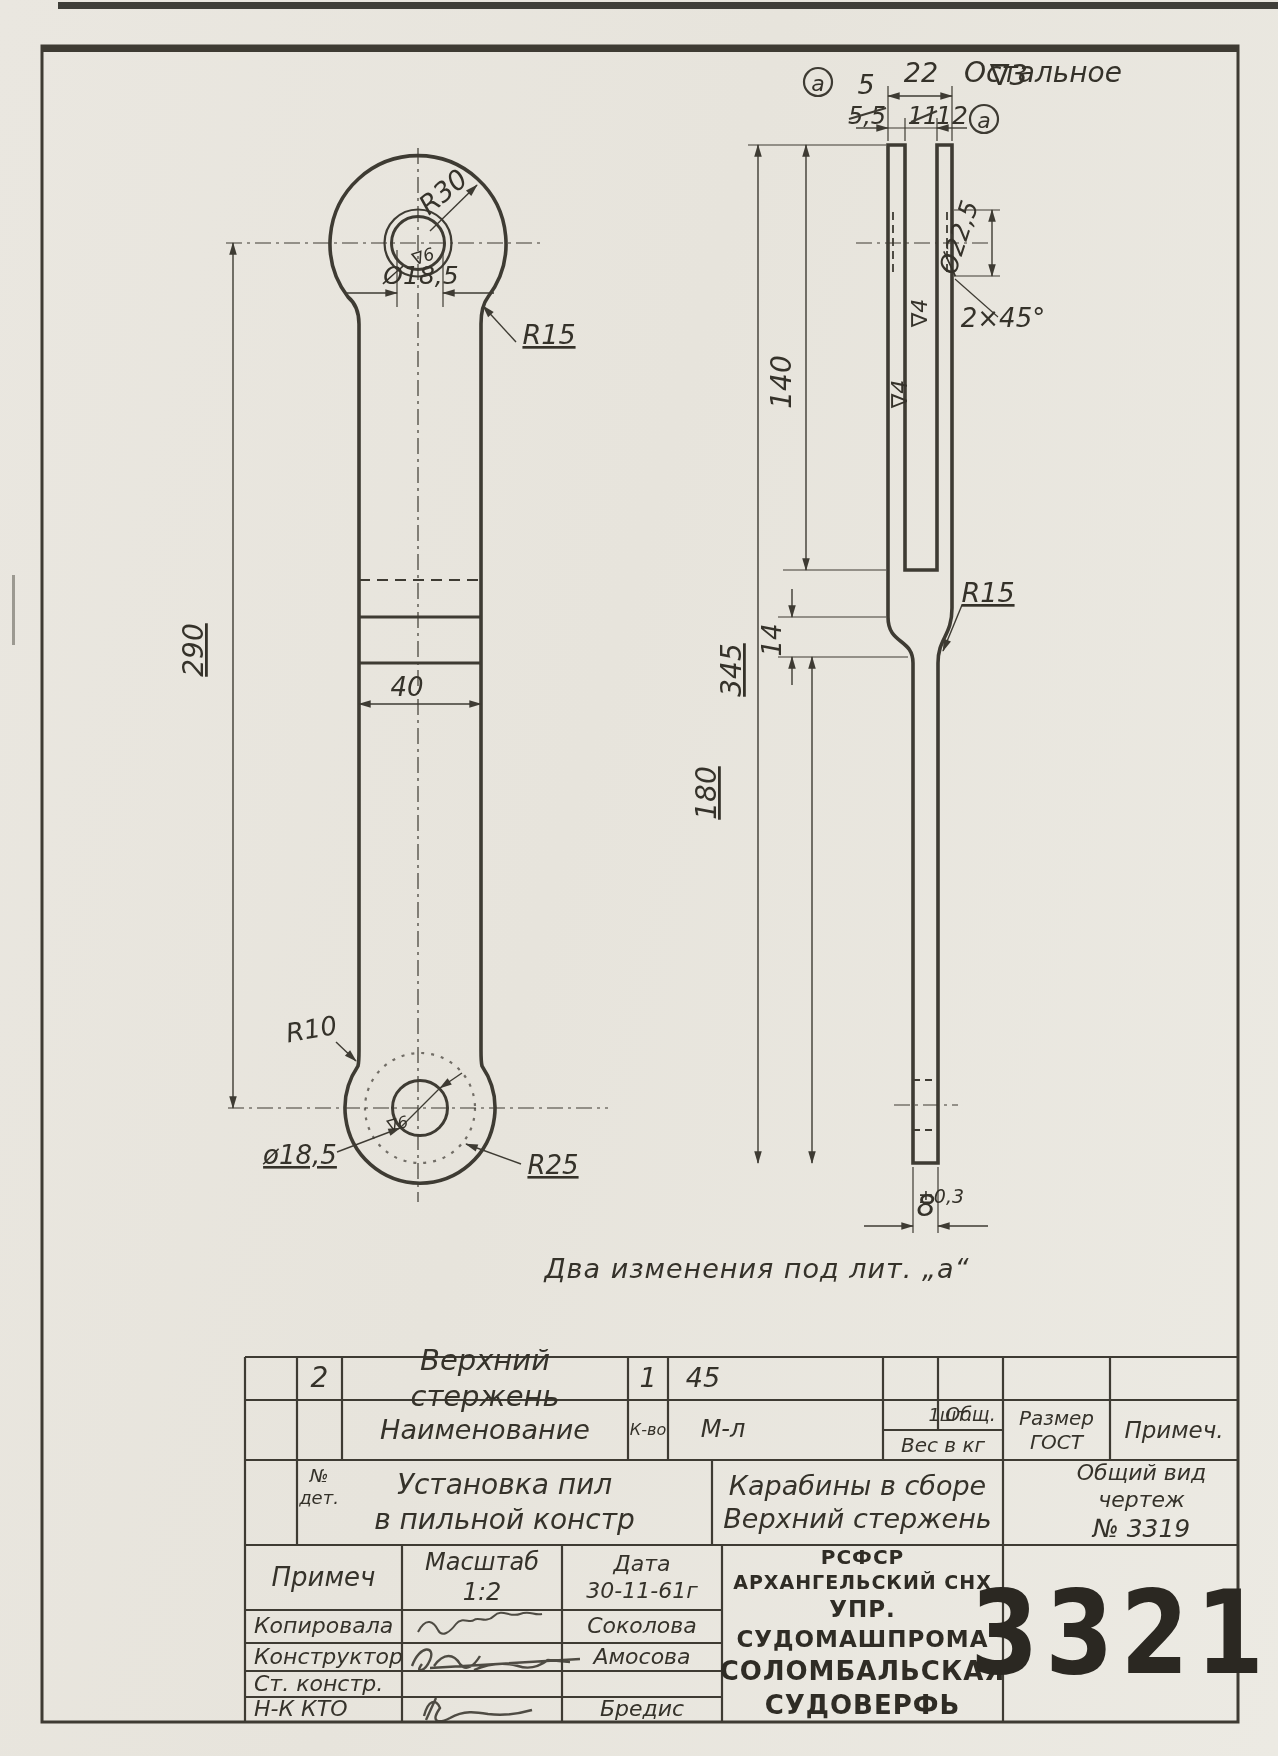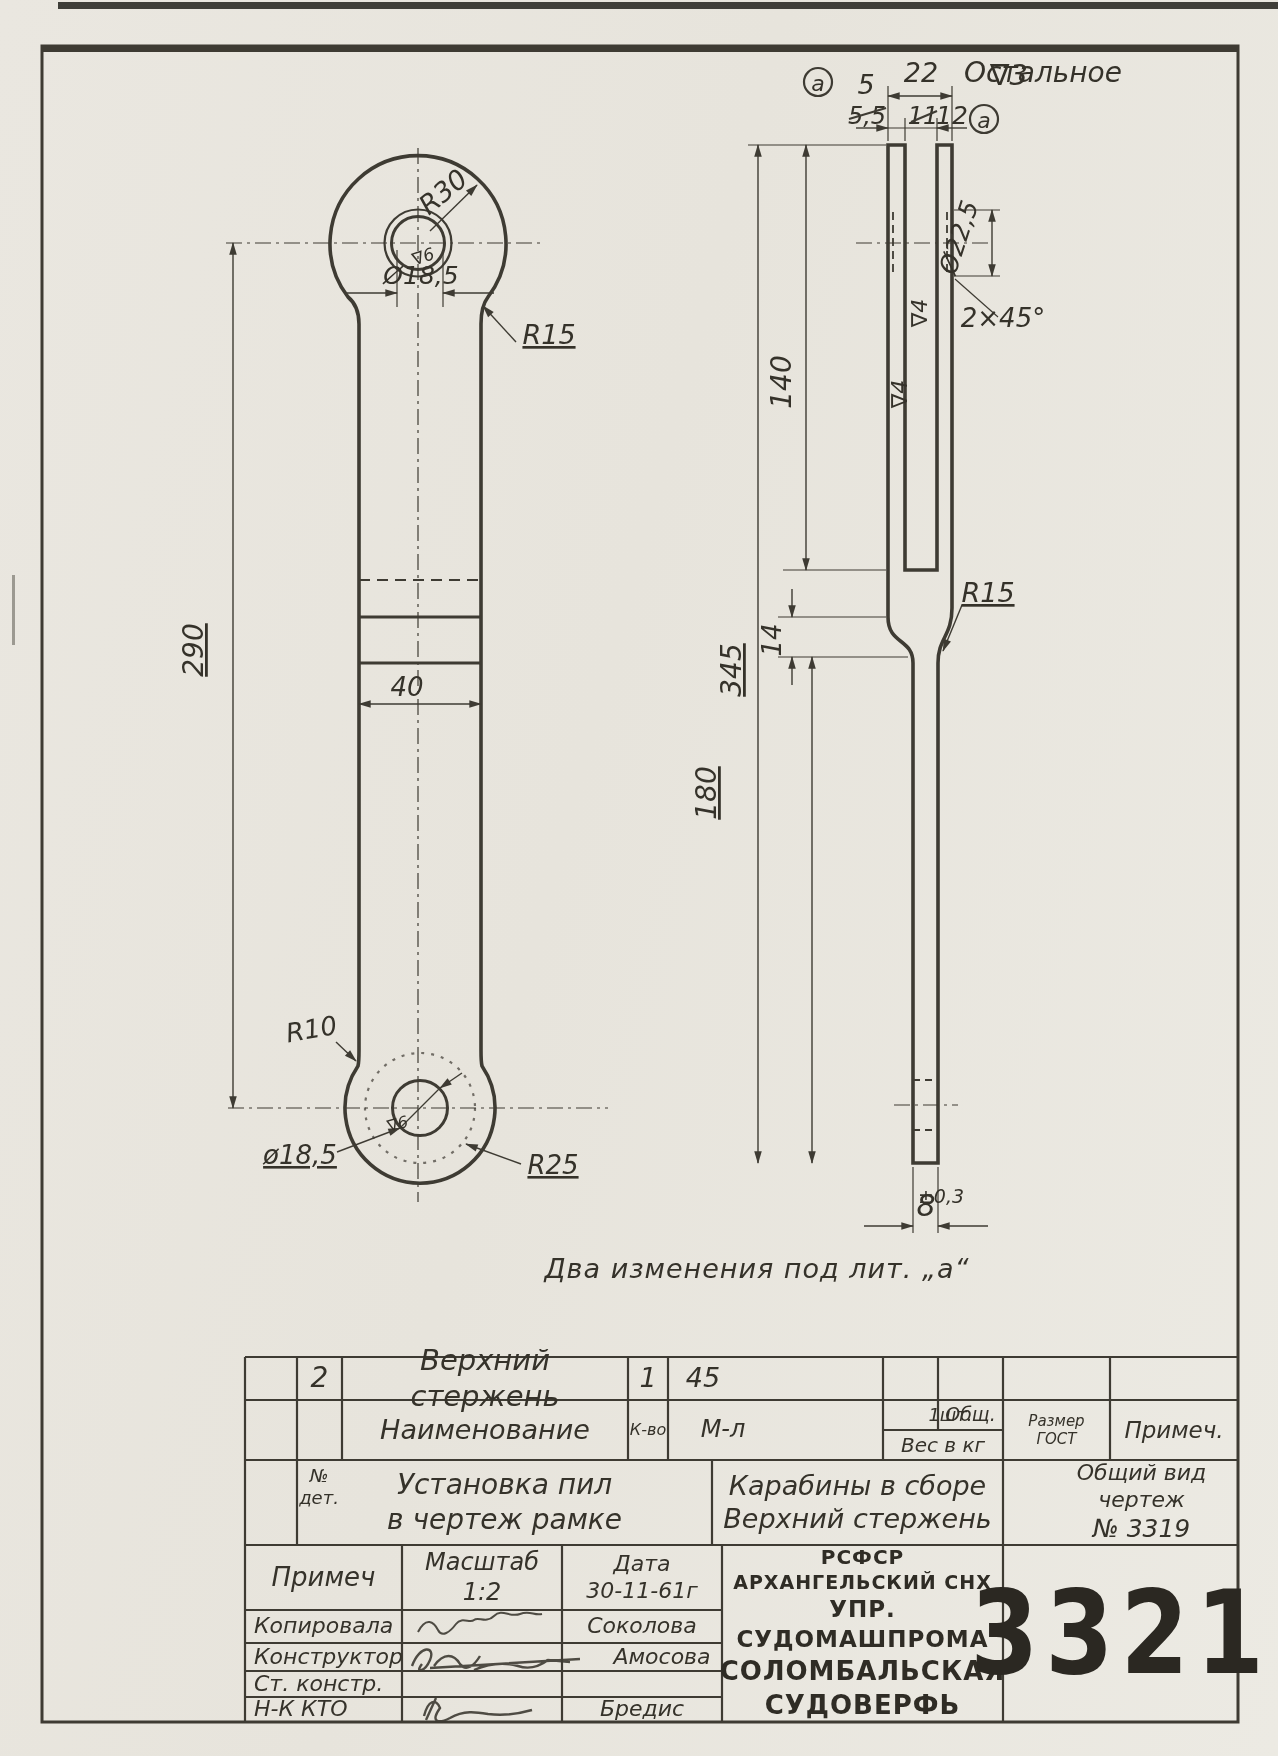--- a/index.html
+++ b/index.html
@@ -227,29 +227,29 @@
   <div class="c" style="left:628px;top:1357px;width:40px;height:43px;font-size:27px;">1</div>
   <div class="c" style="left:668px;top:1357px;width:70px;height:43px;font-size:27px;">45</div>
 
   <div class="c" style="left:296px;top:1457px;width:46px;height:60px;font-size:18px;">№ дет.</div>
   <div class="c" style="left:342px;top:1400px;width:286px;height:60px;font-size:27px;">Наименование</div>
   <div class="c" style="left:628px;top:1400px;width:40px;height:60px;font-size:16px;">К-во</div>
   <div class="c" style="left:668px;top:1400px;width:110px;height:60px;font-size:24px;">М-л</div>
   <div class="c" style="left:883px;top:1400px;width:55px;height:30px;font-size:18px;padding-left:40px;">1шт.</div>
   <div class="c" style="left:938px;top:1400px;width:65px;height:30px;font-size:19px;">Общ.</div>
   <div class="c" style="left:883px;top:1430px;width:120px;height:30px;font-size:20px;">Вес в кг</div>
-  <div class="c col" style="left:1003px;top:1400px;width:107px;height:60px;font-size:15px;">
+  <div class="c col" style="left:1003px;top:1400px;width:107px;height:60px;font-size:20px;">
     <div>Размер</div>
     <div>ГОСТ</div>
   </div>
   <div class="c" style="left:1110px;top:1400px;width:128px;height:60px;font-size:23px;">Примеч.</div>
 
   <div class="c col" style="left:297px;top:1460px;width:415px;height:85px;font-size:28px;">
     <div>Установка пил</div>
-    <div>в чертеж рамке</div>
+    <div>в пильной констр</div>
   </div>
   <div class="c col" style="left:712px;top:1460px;width:291px;height:85px;font-size:27px;">
     <div>Карабины в сборе</div>
     <div>Верхний стержень</div>
   </div>
   <div class="c col" style="left:1003px;top:1460px;width:235px;height:85px;font-size:22px;padding-left:21px;">
     <div>Общий вид</div>
     <div>чертеж</div>
     <div style="font-size:25px;">№ 3319</div>
   </div>
@@ -260,21 +260,21 @@
     <div>1:2</div>
   </div>
   <div class="c col" style="left:562px;top:1545px;width:160px;height:65px;font-size:22px;">
     <div>Дата</div>
     <div>30-11-61г</div>
   </div>
 
   <div class="c left" style="left:254px;top:1610px;width:148px;height:33px;font-size:22px;">Копировала</div>
   <div class="c" style="left:562px;top:1610px;width:160px;height:33px;font-size:22px;">Соколова</div>
   <div class="c left" style="left:254px;top:1643px;width:148px;height:28px;font-size:22px;">Конструктор</div>
-  <div class="c" style="left:562px;top:1643px;width:160px;height:28px;font-size:22px;margin-left:20px;">Амосова</div>
+  <div class="c" style="left:562px;top:1643px;width:160px;height:28px;font-size:22px;">Амосова</div>
   <div class="c left" style="left:254px;top:1671px;width:148px;height:26px;font-size:22px;">Ст. констр.</div>
   <div class="c left" style="left:254px;top:1697px;width:148px;height:25px;font-size:22px;">Н-К КТО</div>
   <div class="c" style="left:562px;top:1697px;width:160px;height:25px;font-size:22px;">Бредис</div>
 
   <div class="c col org" style="left:722px;top:1545px;width:281px;height:177px;line-height:1.3;">
     <div style="font-size:20px;">РСФСР</div>
     <div style="font-size:19px;">АРХАНГЕЛЬСКИЙ СНХ</div>
     <div style="font-size:23px;">УПР. СУДОМАШПРОМА</div>
     <div style="font-size:26px;">СОЛОМБАЛЬСКАЯ</div>
     <div style="font-size:26px;">СУДОВЕРФЬ</div>

